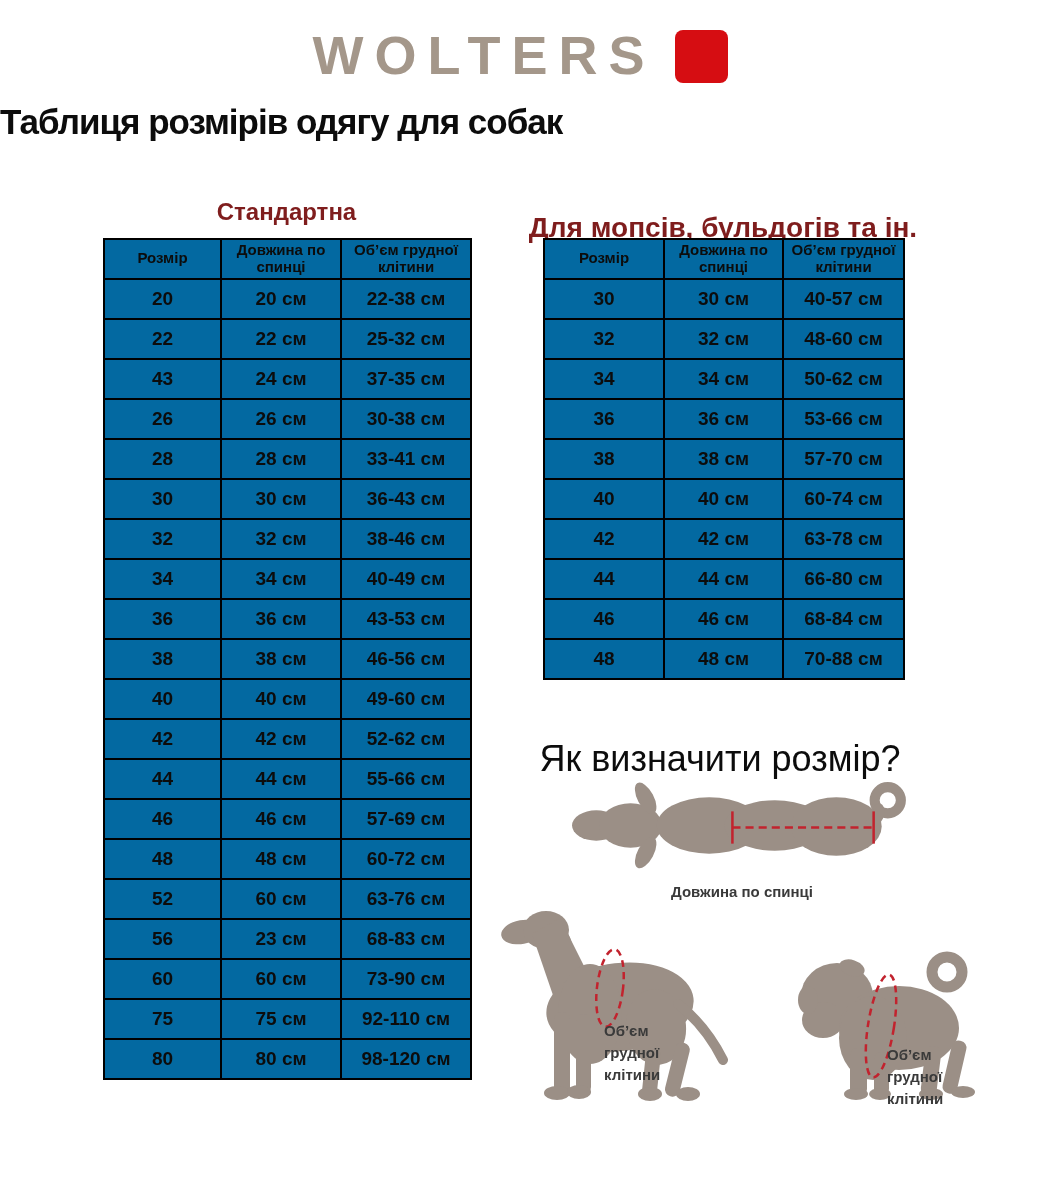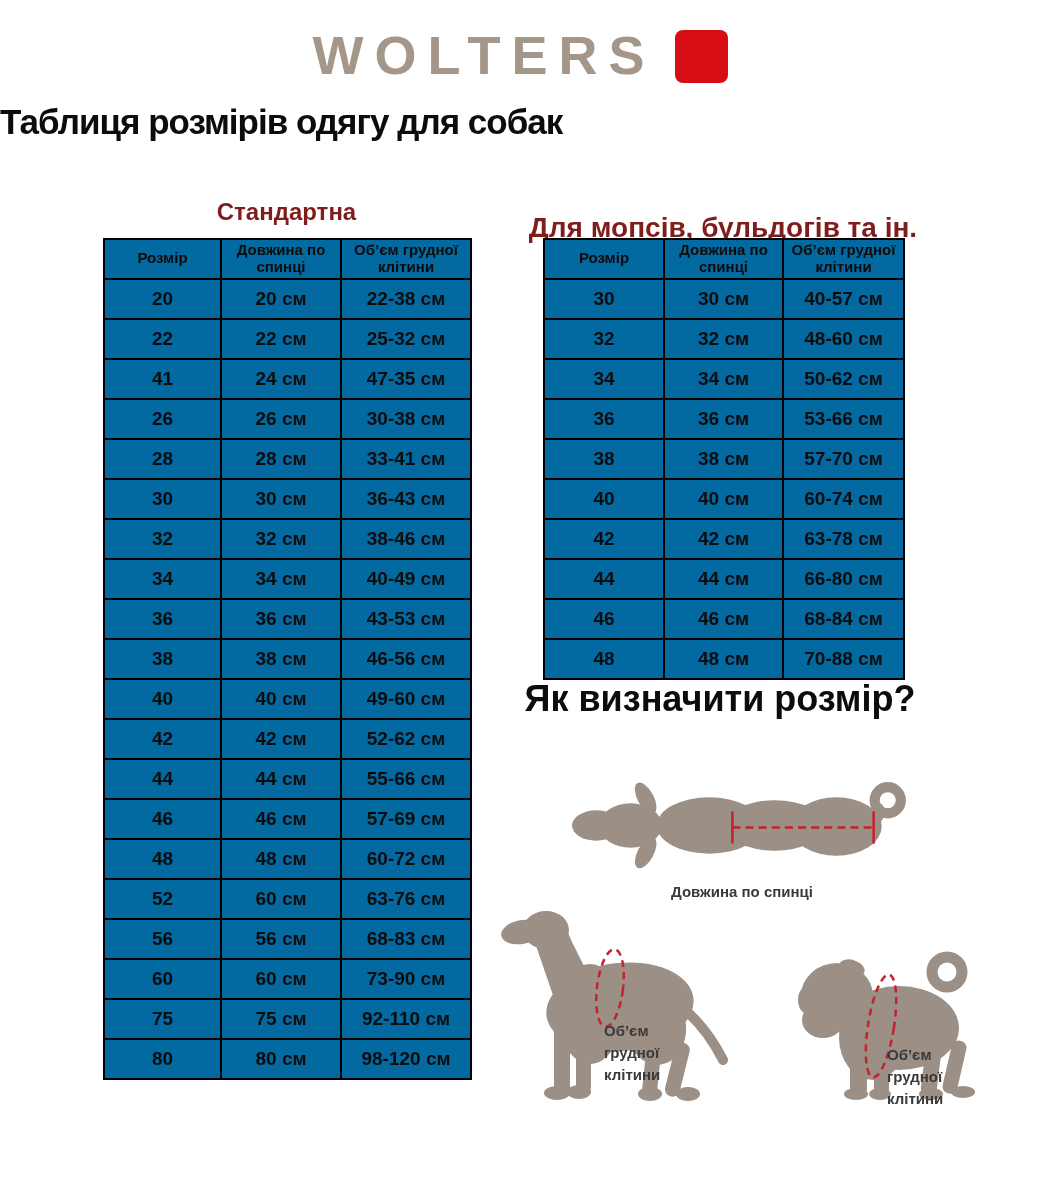--- a/index.html
+++ b/index.html
@@ -56,22 +56,22 @@
     font-weight:bold;color:#0c0c0c;
   }
   .size-table th{
     height:38px;font-size:15px;line-height:1.12;padding:2px 4px;
   }
   .size-table td{
     height:40px;font-size:19px;padding:0 2px;
   }
   
   .howto-heading{
-    position:absolute;top:678px;left:495px;width:450px;
-    text-align:center;font-size:36px;font-weight:bold;color:#0c0c0c;
+    position:absolute;top:738px;left:495px;width:450px;
+    text-align:center;font-size:36px;font-weight:normal;color:#0c0c0c;
   }
   .fig{position:absolute;}
   .fig-topview{top:772px;left:568px;width:348px;height:108px;}
   .fig-topview-label{
     position:absolute;top:883px;left:568px;width:348px;
     text-align:center;font-size:15px;font-weight:bold;color:var(--label-ink);
   }
   .fig-hound{top:902px;left:498px;width:230px;height:202px;}
   .fig-pug{top:946px;left:795px;width:190px;height:156px;}
   .chest-label{
@@ -116,23 +116,23 @@
           <td>20</td>
           <td>20 см</td>
           <td>22-38 см</td>
         </tr>
         <tr>
           <td>22</td>
           <td>22 см</td>
           <td>25-32 см</td>
         </tr>
         <tr>
-          <td>41</td>
+          <td>43</td>
           <td>24 см</td>
-          <td>47-35 см</td>
+          <td>37-35 см</td>
         </tr>
         <tr>
           <td>26</td>
           <td>26 см</td>
           <td>30-38 см</td>
         </tr>
         <tr>
           <td>28</td>
           <td>28 см</td>
           <td>33-41 см</td>
@@ -187,21 +187,21 @@
           <td>48 см</td>
           <td>60-72 см</td>
         </tr>
         <tr>
           <td>52</td>
           <td>60 см</td>
           <td>63-76 см</td>
         </tr>
         <tr>
           <td>56</td>
-          <td>56 см</td>
+          <td>23 см</td>
           <td>68-83 см</td>
         </tr>
         <tr>
           <td>60</td>
           <td>60 см</td>
           <td>73-90 см</td>
         </tr>
         <tr>
           <td>75</td>
           <td>75 см</td>

